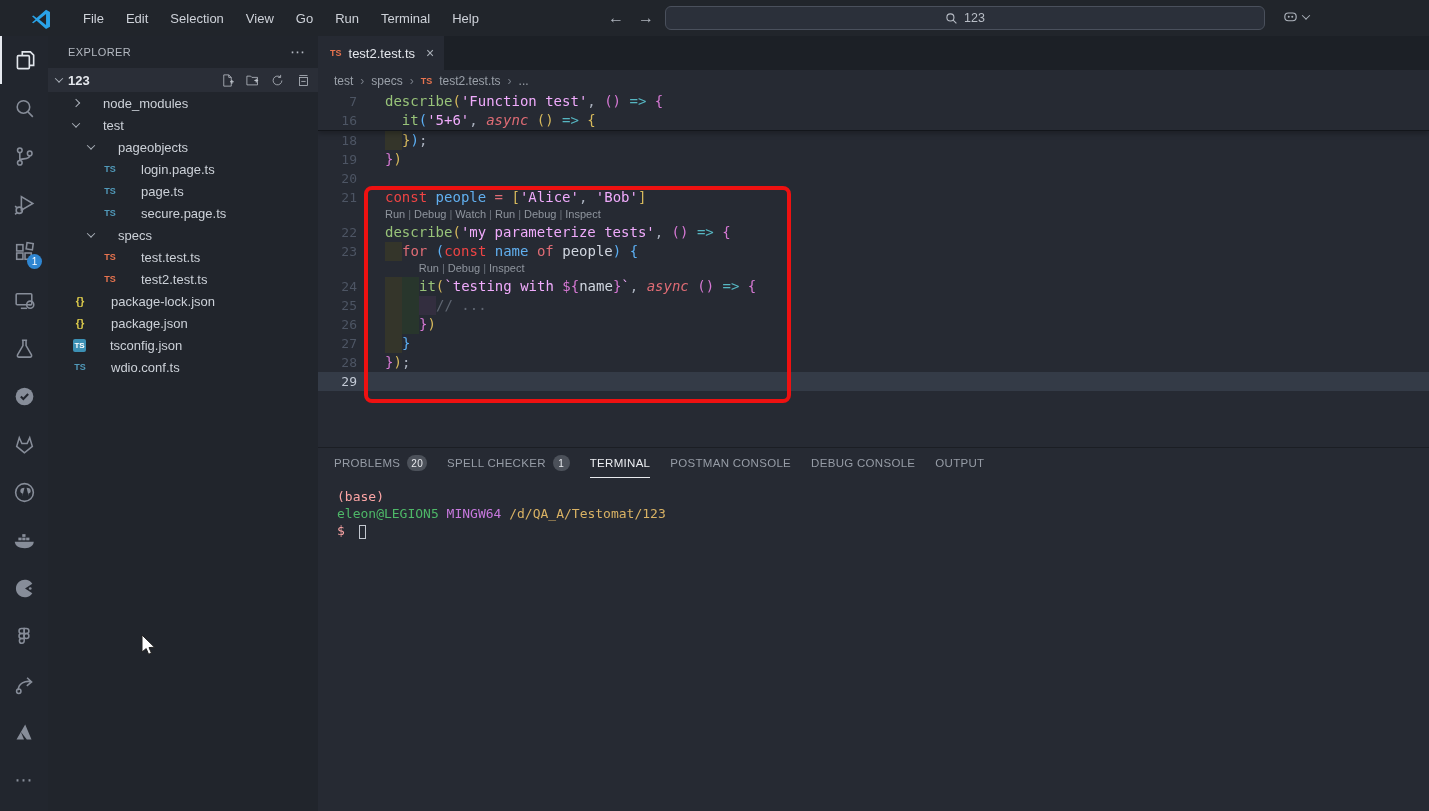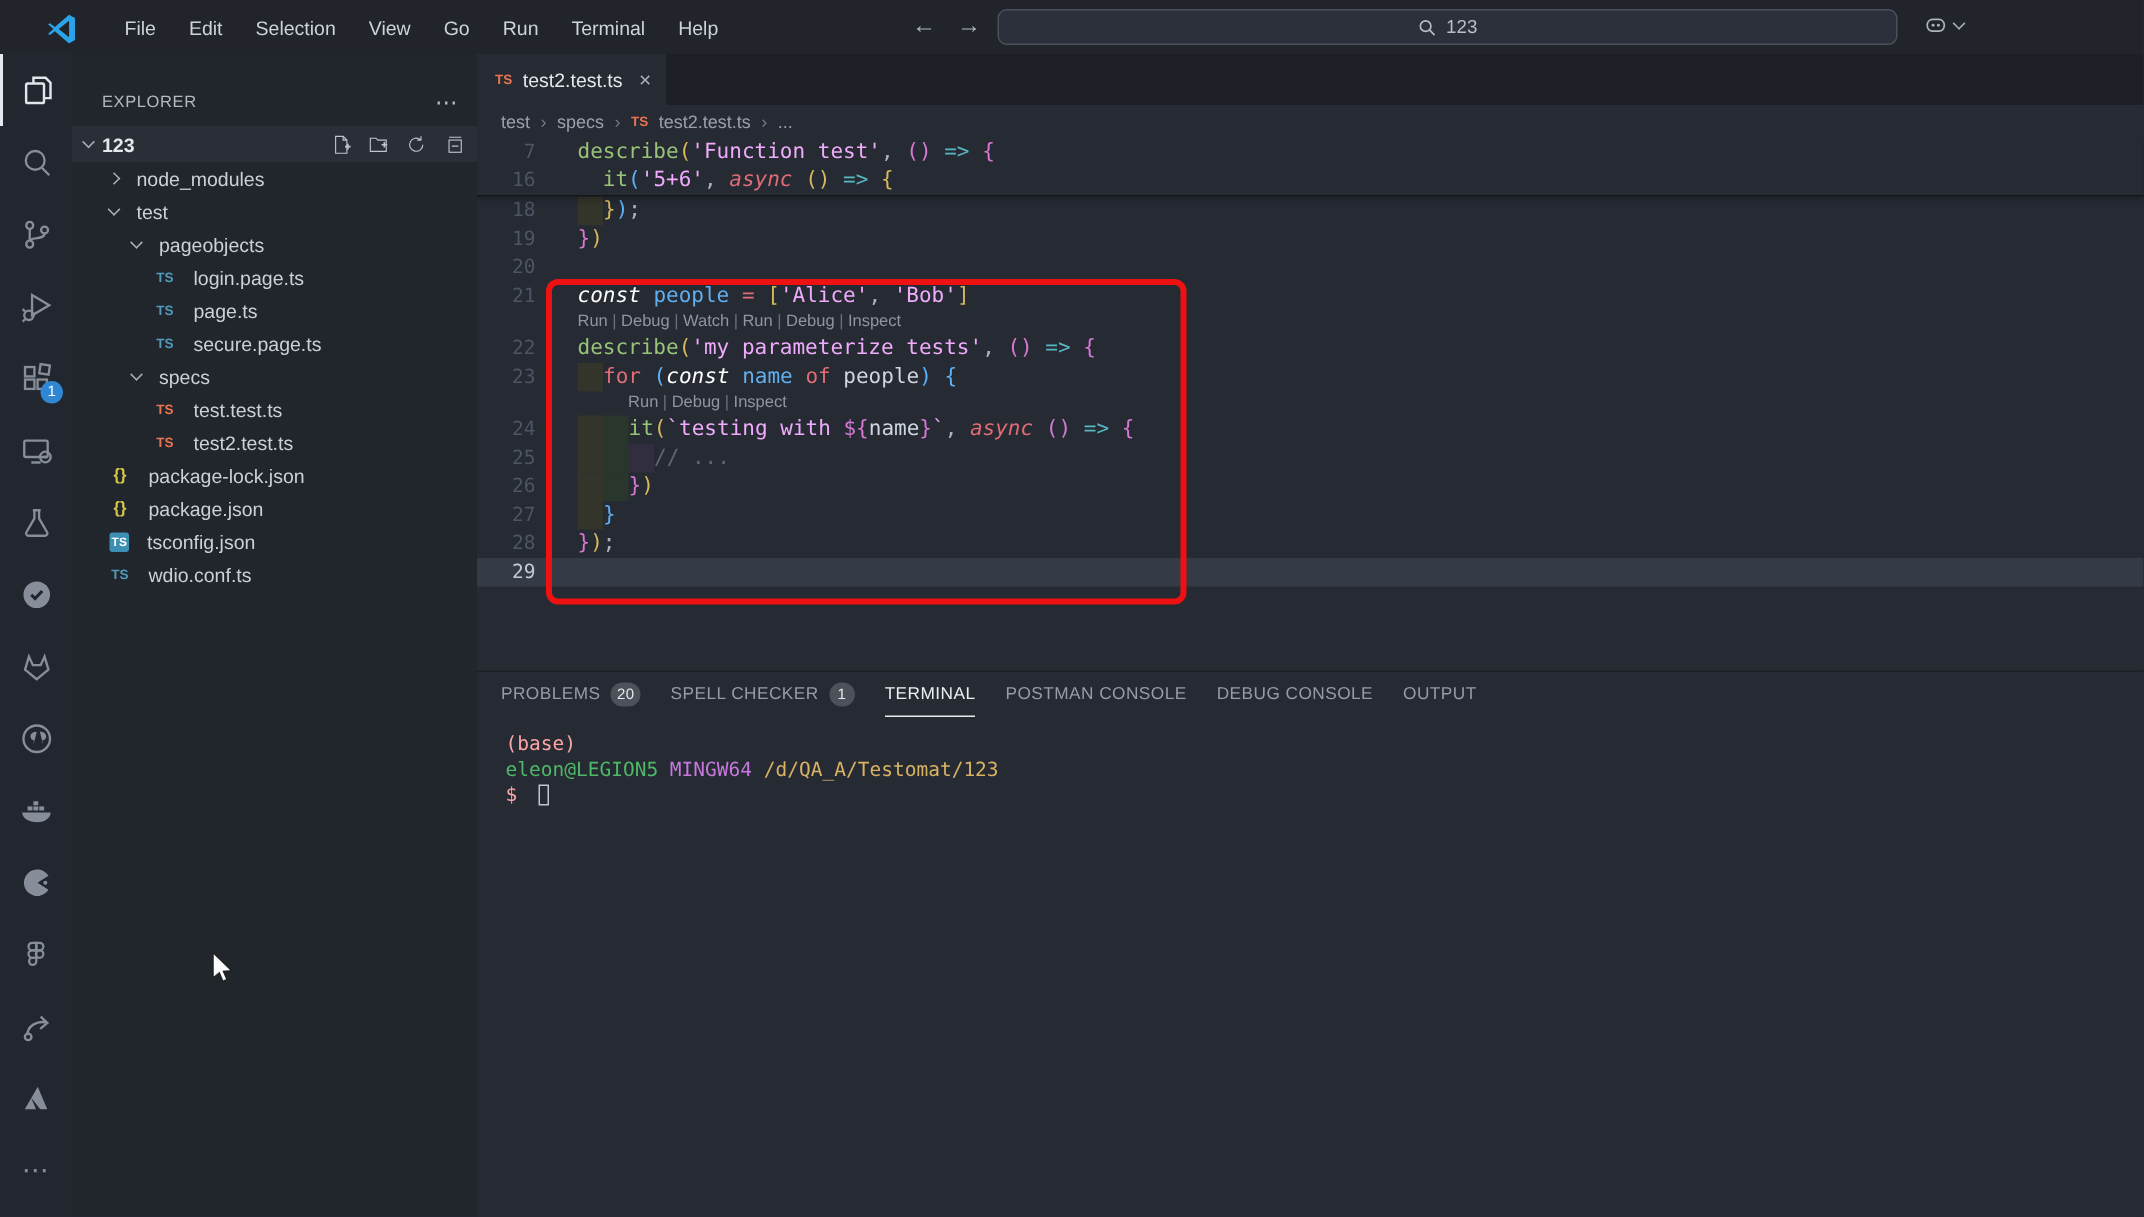--- a/index.html
+++ b/index.html
@@ -27,32 +27,32 @@
   .act-item svg { stroke:#878d99; fill:none; stroke-width:1.5; }
   .act-item .fillgray { fill:#878d99; stroke:none; }
   .act-item.active { border-left:2px solid #e6e9ef; }
   .act-item.active svg { stroke:#e2e6ec; }
   .act-badge { position:absolute; right:6px; bottom:7px; min-width:15px; height:15px; border-radius:8px;
     background:#2f86d2; color:#fff; font-size:10px; display:flex; align-items:center; justify-content:center; padding:0 3px; }
   .act-more { color:#878d99; font-size:18px; letter-spacing:1px; }
 
   
   .sidebar { position:absolute; left:48px; top:36px; width:270px; height:775px; background:#21252c; z-index:10; }
-  .sb-header { height:32px; display:flex; align-items:center; justify-content:space-between; padding:0 12px 0 20px;margin-top:16px; }
+  .sb-header { height:32px; display:flex; align-items:center; justify-content:space-between; padding:0 12px 0 20px; }
   .sb-title { font-size:11px; letter-spacing:.4px; color:#b4b9c1; }
   .sb-more { color:#b4b9c1; font-size:15px; letter-spacing:1px; }
   .sb-section { height:24px; background:#2a2e37; display:flex; align-items:center; padding:0 8px; gap:6px; }
   .sb-section-label { font-weight:bold; font-size:13px; color:#e4e7ec; flex:1; }
   .sb-actions { display:flex; gap:10px; align-items:center; }
   .sb-actions svg { stroke:#c0c5cd; fill:none; stroke-width:1.2; }
   .chev { display:inline-block; width:6px; height:6px; border-right:1.4px solid #aab0b9; border-bottom:1.4px solid #aab0b9; flex:none; }
   .chev.down { transform:rotate(45deg) translate(-1px,-1px); }
   .chev.right { transform:rotate(-45deg); }
   .tree { font-size:13px; }
-  .trow { height:22px; display:flex; align-items:center; gap:12px; color:#ccd1d8; cursor:default; }
+  .trow { height:22px; display:flex; align-items:center; gap:24px; color:#ccd1d8; cursor:default; }
   .fi { width:14px; text-align:center; flex:none; font-family:"Liberation Sans",sans-serif; font-weight:bold; font-size:9px; }
   .fi-tsb { color:#519aba; } .fi-tso { color:#e8744f; } .fi-json { color:#d8c74b; font-size:11px; }
   .fi-box { background:#3c90b4; color:#fff; width:13px; height:13px; border-radius:2px; font-size:8px;
     display:inline-flex; align-items:center; justify-content:center; }
 
   
   .editorcol { position:absolute; left:318px; top:36px; width:1111px; height:775px; background:#262a33; }
   .tabbar { height:34px; background:#1c2026; display:flex; }
   .tab { background:#262a33; display:flex; align-items:center; gap:7px; padding:0 10px 0 12px; font-size:13px; color:#e4e7ec; }
   .tab .ts-ico { color:#e8744f; font-weight:bold; font-size:9px; }
@@ -70,21 +70,21 @@
   .crow.cur .gnum { color:#c3cad6; }
   .gpad { width:28px; flex:none; }
   .ind { display:inline-block; width:17px; height:19px; vertical-align:top; }
   .ind.o { background:#34352a; } .ind.g { background:#28362c; } .ind.p { background:#332e3f; }
   .caret { display:inline-block; width:1.5px; height:15px; background:#b9c0cc; vertical-align:middle; }
   .lensrow { height:16px; line-height:15px; font-family:"Liberation Sans",sans-serif; font-size:11px; color:#8f959e; }
   .lens-link { cursor:pointer; }
   .lens-sep { color:#6b717b; padding:0 3px; }
 
   .tk-fn{color:#98c379;} .tk-str{color:#f0abfc;} .tk-kw{color:#e06c75;}
-  .tk-kwi{color:#e06c75;font-style:italic;} .tk-kw2{color:#ffffff;font-style:italic;}
+  .tk-kwi{color:#e06c75;font-style:italic;} .tk-kw2{color:#ef4444;}
   .tk-var{color:#61afef;} .tk-varl{color:#d0d6e0;} .tk-op{color:#e06c75;}
   .tk-b1{color:#d6b95c;} .tk-b2{color:#d678d4;} .tk-b3{color:#5cb0f5;}
   .tk-pu{color:#abb2bf;} .tk-cm{color:#5f6672;} .tk-ar{color:#56b6c2;}
 
   .red-annotation { position:absolute; left:364px; top:186px; width:427px; height:217px;
     border:4px solid #ee1111; border-radius:8px; z-index:40; pointer-events:none; }
 
   
   .panel { height:364px; border-top:1px solid #1b1e24; background:#262a33; }
   .paneltabs { height:30px; display:flex; align-items:center; gap:20px; padding-left:16px; }

